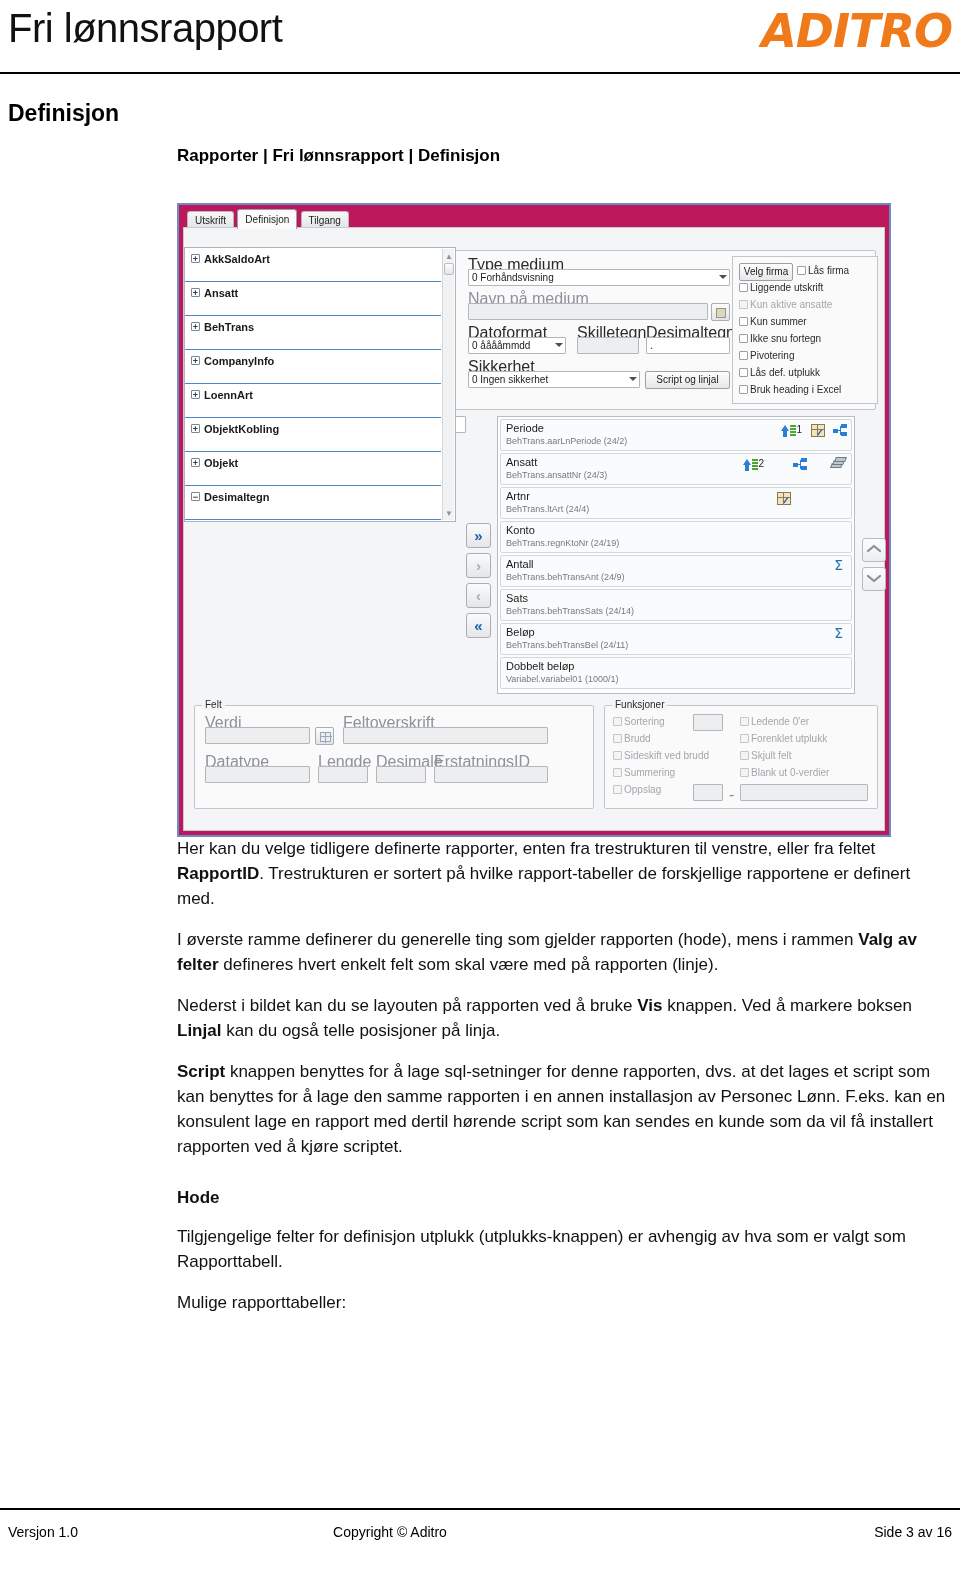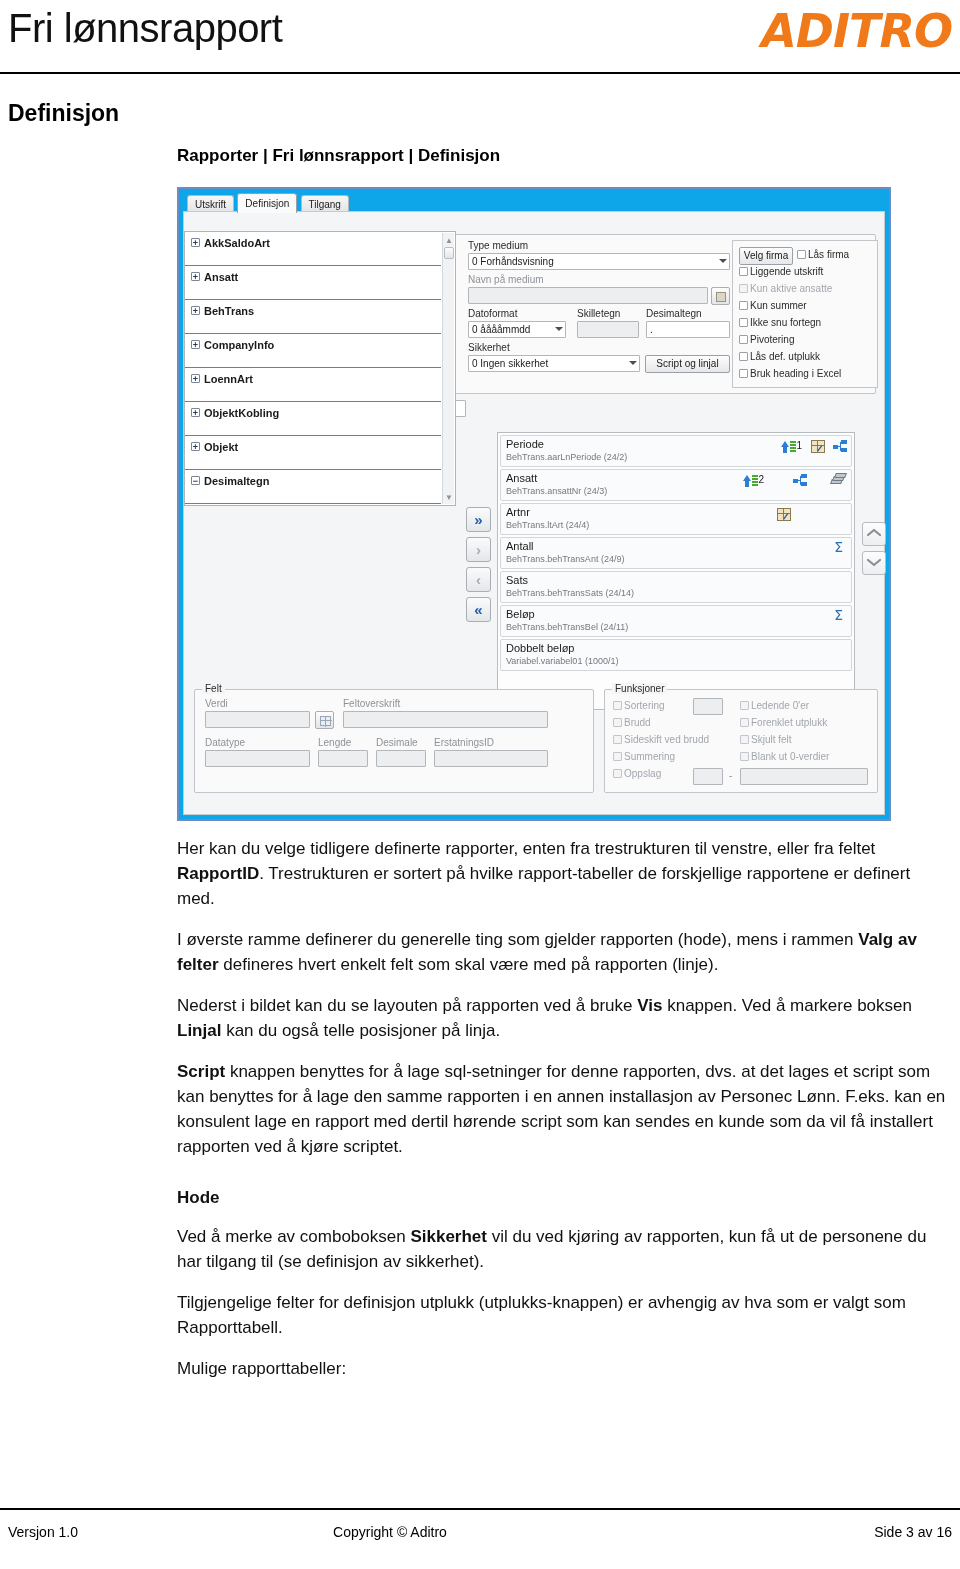--- a/index.html
+++ b/index.html
@@ -37,23 +37,23 @@
     position:absolute; left:8px; top:100px;
     font-size:23px; font-weight:bold; color:#000;
   }
   #breadcrumb {
     position:absolute; left:177px; top:146px;
     font-size:17px; font-weight:bold; color:#000;
   }
 
   
   #app-shot {
-    position:absolute; left:177px; top:187px; width:714px; height:634px;
+    position:absolute; left:177px; top:203px; width:714px; height:634px;
     border:2px solid #6a8ec4;
-    background:#0ea5e9;
+    background:#be185d;
     font-size:8px;
     font-family:"Liberation Sans", sans-serif;
     overflow:hidden;
   }
   .inner-pane {
     position:absolute; left:4px; top:4px; right:4px; bottom:4px;
     background:#f4f5f7; border:1px solid #c7cbd1;
   }
 
   
@@ -71,21 +71,21 @@
     background:#fbfbfc; height:20px; line-height:19px;
     border-color:#9aa0a6; position:relative; z-index:3;
   }
 
   
   .groupbox {
     position:absolute; border:1px solid #c2c6cb; background:#fafafb; border-radius:2px;
   }
   #head-box { left:8px; top:22px; right:8px; height:160px; }
 
-  .lbl { position:absolute; font-size:10px; color:#2b2b2b; white-space:nowrap; }
+  .lbl { position:absolute; font-size:16px; color:#2b2b2b; white-space:nowrap; }
   .lbl.dim { color:#8d9298; }
   .note-orange { position:absolute; font-size:10px; color:#E08A2E; white-space:nowrap; }
 
   .field {
     position:absolute; height:17px; background:#fff;
     border:1px solid #b3b7bc; border-radius:1px;
     font-size:10px; line-height:15px; padding-left:3px; color:#1a1a1a;
     white-space:nowrap; overflow:hidden;
   }
   .field.readonly { background:#eceef0; color:#8d9298; }
@@ -183,21 +183,21 @@
     border:1px solid #a8aeb4; border-radius:3px;
     background:linear-gradient(#fbfbfc,#e4e6e9);
     font-size:15px; font-weight:bold; text-align:center; line-height:23px;
     color:#1f5fae;
   }
   .xfer.dim { color:#a9aeb4; }
 
   
   #fields-box {
     position:absolute; left:313px; top:188px; width:358px; height:278px;
-    background:#fdfdfd; border:1px solid #b8bdc3; padding:2px;margin-top:32px;
+    background:#fdfdfd; border:1px solid #b8bdc3; padding:2px;
   }
   .fld-row {
     position:relative; height:32px; margin-bottom:2px;
     background:#fafbfc; border:1px solid #d3d7dc; border-radius:2px;
   }
   .fld-name { position:absolute; left:5px; top:2px; font-size:11px; color:#1a1a1a; }
   .fld-src  { position:absolute; left:5px; top:16px; font-size:9px; color:#74797f; }
   .fld-icons { position:absolute; right:4px; top:4px; height:22px; }
 
   .ic { display:inline-block; position:relative; vertical-align:top; margin-left:6px; }
@@ -436,20 +436,24 @@
       </div>
 
       <div class="fld-row">
         <span class="fld-name">Artnr</span>
         <span class="fld-src">BehTrans.ltArt (24/4)</span>
         <span class="fld-icons" style="right:60px;">
           <span class="ic ic-grid"><span class="tick">✓</span></span>
         </span>
       </div>
 
+      <div class="fld-row">
+        <span class="fld-name">Konto</span>
+        <span class="fld-src">BehTrans.regnKtoNr (24/19)</span>
+      </div>
 
       <div class="fld-row">
         <span class="fld-name">Antall</span>
         <span class="fld-src">BehTrans.behTransAnt (24/9)</span>
         <span class="fld-icons" style="right:8px;top:2px;">
           <span class="ic ic-sigma">Σ</span>
         </span>
       </div>
 
       <div class="fld-row">
@@ -533,21 +537,20 @@
   <p><span>Her kan du velge tidligere definerte rapporter, enten fra trestrukturen til venstre, eller fra feltet </span><b>RapportID</b><span>. Trestrukturen er sortert på hvilke rapport-tabeller de forskjellige rapportene er definert med.</span></p>
 
   <p><span>I øverste ramme definerer du generelle ting som gjelder rapporten (hode), mens i rammen </span><b>Valg av felter</b><span> defineres hvert enkelt felt som skal være med på rapporten (linje).</span></p>
 
   <p><span>Nederst i bildet kan du se layouten på rapporten ved å bruke </span><b>Vis</b><span> knappen. Ved å markere boksen </span><b>Linjal</b><span> kan du også telle posisjoner på linja.</span></p>
 
   <p><b>Script</b><span> knappen benyttes for å lage sql-setninger for denne rapporten, dvs. at det lages et script som kan benyttes for å lage den samme rapporten i en annen installasjon av Personec Lønn. F.eks. kan en konsulent lage en rapport med dertil hørende script som kan sendes en kunde som da vil få installert rapporten ved å kjøre scriptet.</span></p>
 
   <h3>Hode</h3>
 
-  <p><span>Ved å merke av comboboksen </span><b>Sikkerhet</b><span> vil du ved kjøring av rapporten, kun få ut de personene du har tilgang til (se definisjon av sikkerhet).</span></p>
 
   <p>Tilgjengelige felter for definisjon utplukk (utplukks-knappen) er avhengig av hva som er valgt som Rapporttabell.</p>
 
   <p>Mulige rapporttabeller:</p>
 </div>
 
 <div id="footer-rule"></div>
 <div id="footer">
   <span class="f-left">Versjon 1.0</span>
   <span class="f-center">Copyright © Aditro</span>

